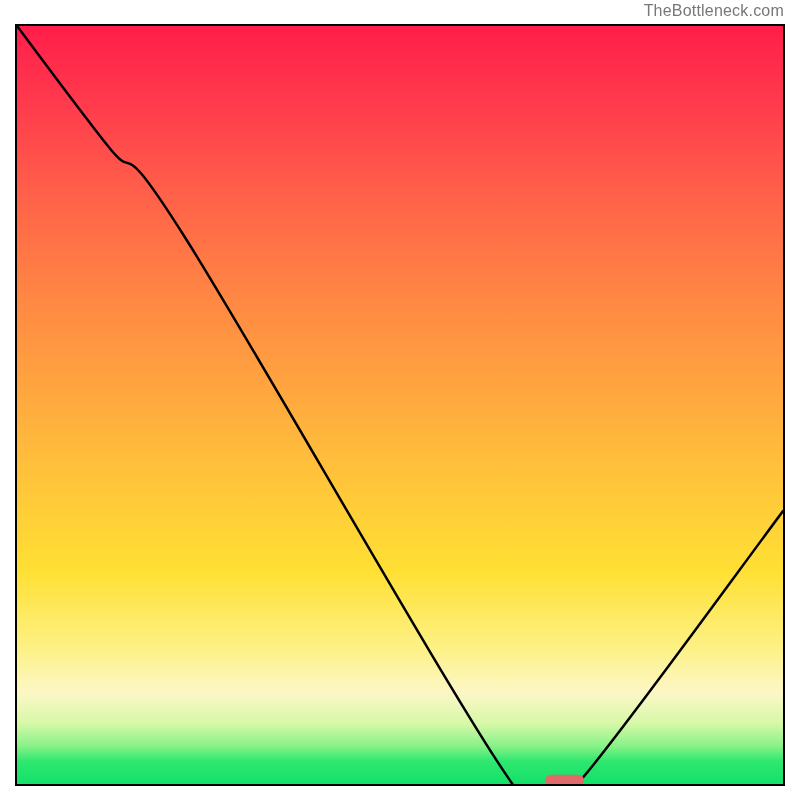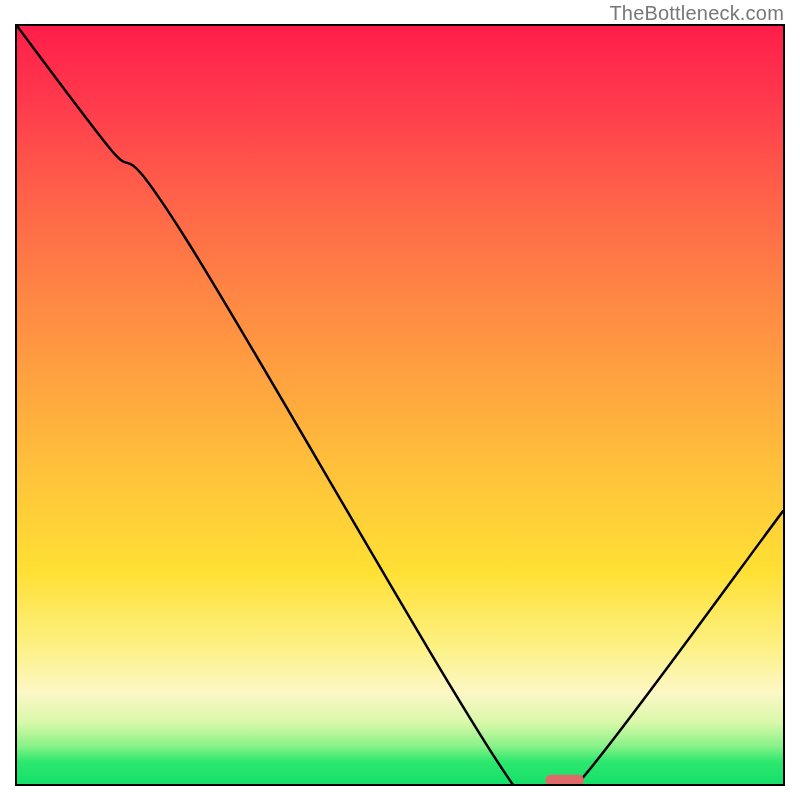--- a/index.html
+++ b/index.html
@@ -52,21 +52,21 @@
     inset: 0;
     width: 100%;
     height: 100%;
     pointer-events: none;
   }
   .watermark {
     position: absolute;
     top: 2px;
     right: 16px;
     color: #777;
-    font-size: 20px;
+    font-size: 16px;
     font-weight: 400;
     letter-spacing: 0.2px;
   }
 </style>
 </head>
 <body>
 
 <div class="chart-container">
   <div class="watermark">TheBottleneck.com</div>
   <div class="frame">

